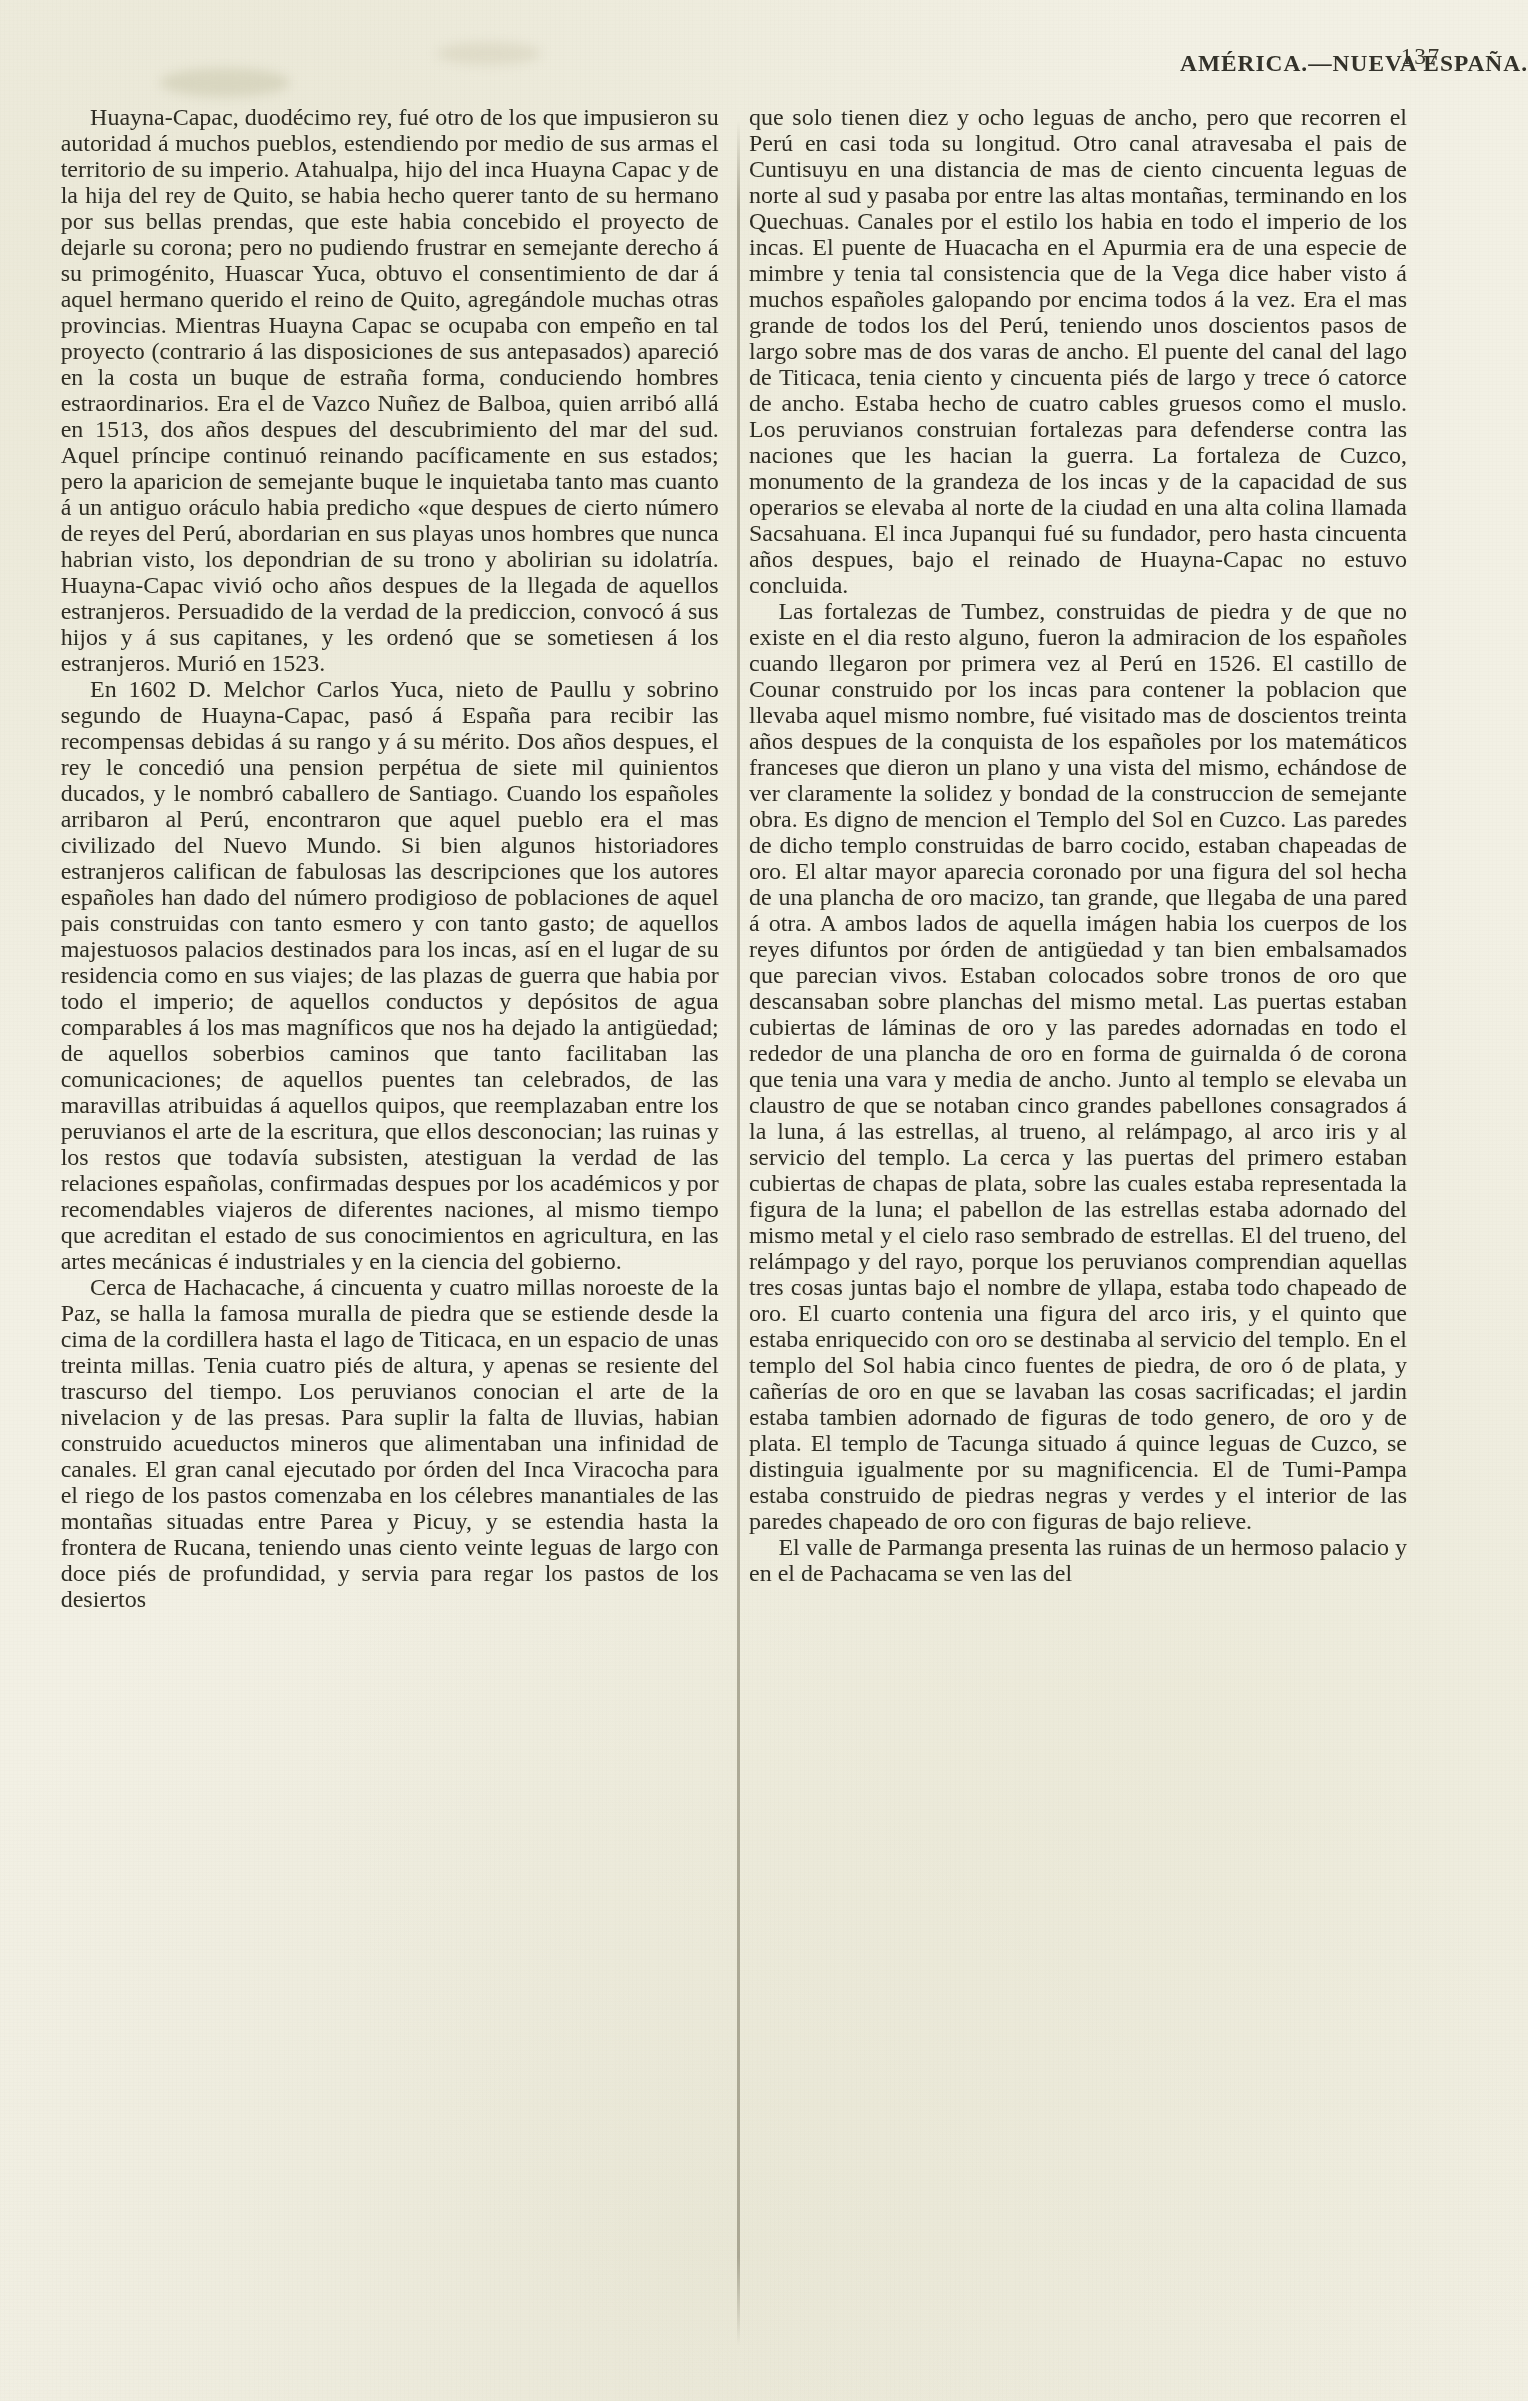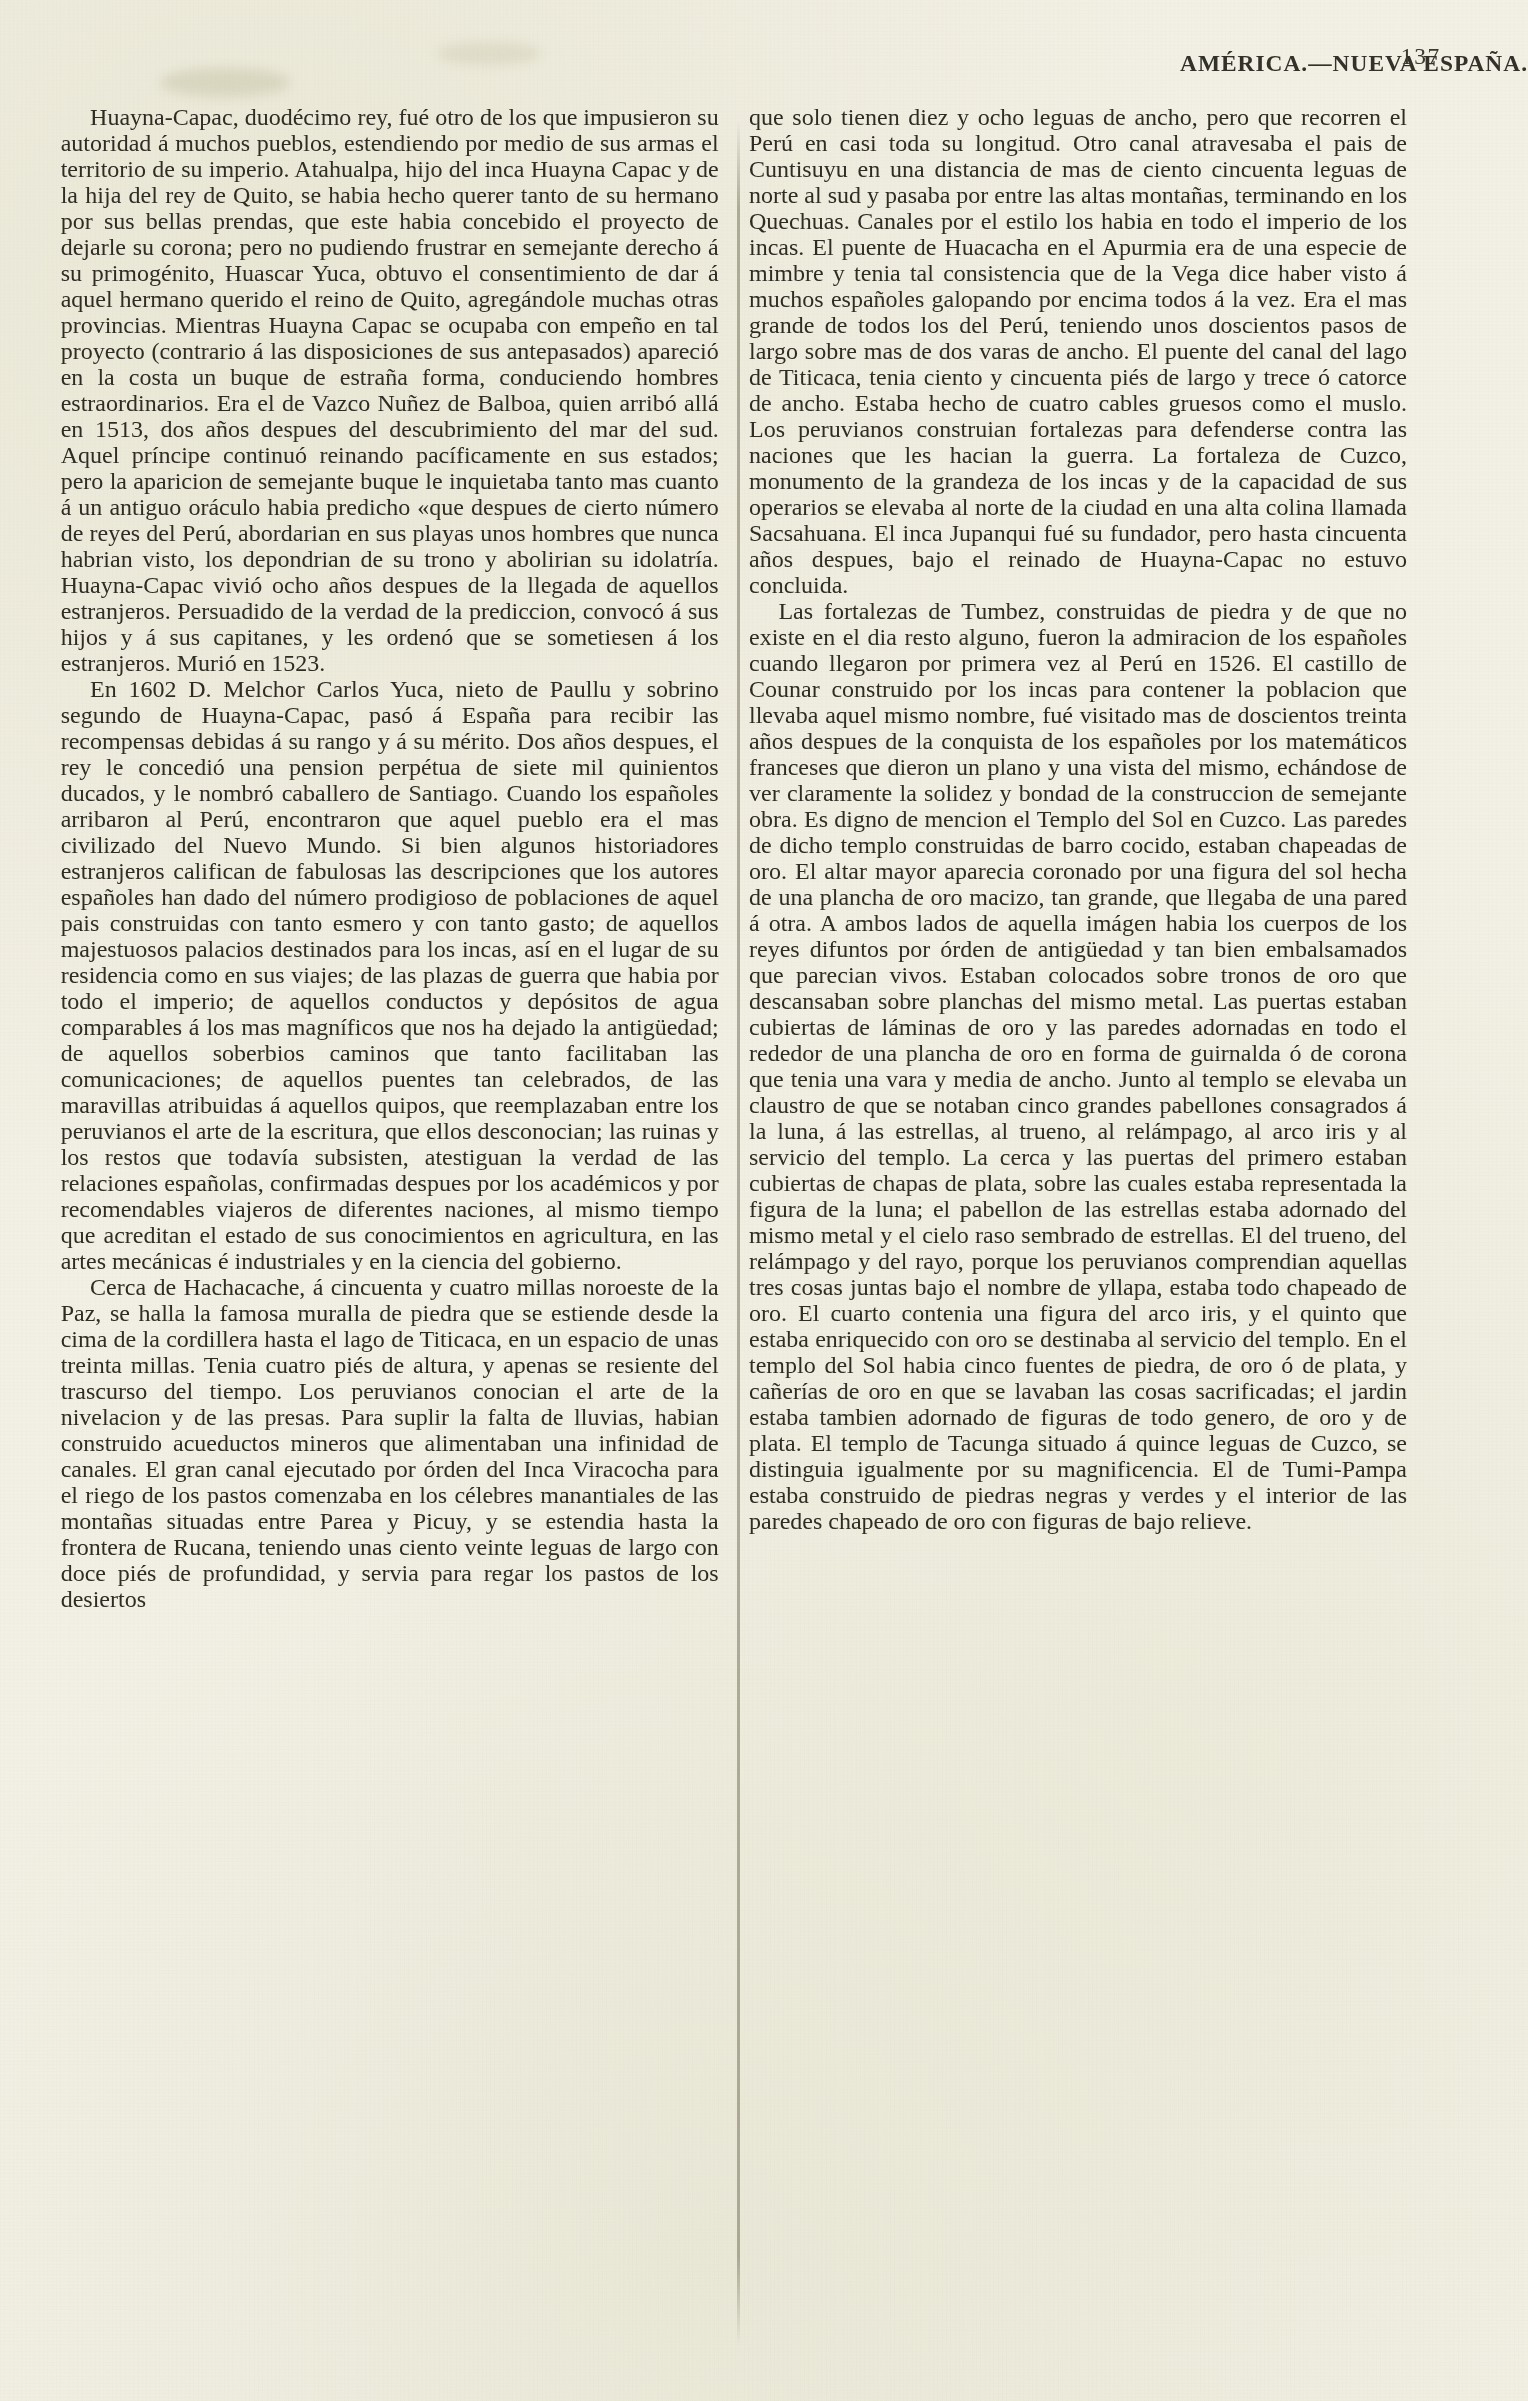--- a/index.html
+++ b/index.html
@@ -130,16 +130,17 @@
 
     <div class="col col-left">
       <p>Huayna-Capac, duodécimo rey, fué otro de los que impusieron su autoridad á muchos pueblos, estendiendo por medio de sus armas el territorio de su imperio. Atahualpa, hijo del inca Huayna Capac y de la hija del rey de Quito, se habia hecho querer tanto de su hermano por sus bellas prendas, que este habia concebido el proyecto de dejarle su corona; pero no pudiendo frustrar en semejante derecho á su primogénito, Huascar Yuca, obtuvo el consentimiento de dar á aquel hermano querido el reino de Quito, agregándole muchas otras provincias. Mientras Huayna Capac se ocupaba con empeño en tal proyecto (contrario á las disposiciones de sus antepasados) apareció en la costa un buque de estraña forma, conduciendo hombres estraordinarios. Era el de Vazco Nuñez de Balboa, quien arribó allá en 1513, dos años despues del descubrimiento del mar del sud. Aquel príncipe continuó reinando pacíficamente en sus estados; pero la aparicion de semejante buque le inquietaba tanto mas cuanto á un antiguo oráculo habia predicho «que despues de cierto número de reyes del Perú, abordarian en sus playas unos hombres que nunca habrian visto, los depondrian de su trono y abolirian su idolatría. Huayna-Capac vivió ocho años despues de la llegada de aquellos estranjeros. Persuadido de la verdad de la prediccion, convocó á sus hijos y á sus capitanes, y les ordenó que se sometiesen á los estranjeros. Murió en 1523.</p>
       <p>En 1602 D. Melchor Carlos Yuca, nieto de Paullu y sobrino segundo de Huayna-Capac, pasó á España para recibir las recompensas debidas á su rango y á su mérito. Dos años despues, el rey le concedió una pension perpétua de siete mil quinientos ducados, y le nombró caballero de Santiago. Cuando los españoles arribaron al Perú, encontraron que aquel pueblo era el mas civilizado del Nuevo Mundo. Si bien algunos historiadores estranjeros califican de fabulosas las descripciones que los autores españoles han dado del número prodigioso de poblaciones de aquel pais construidas con tanto esmero y con tanto gasto; de aquellos majestuosos palacios destinados para los incas, así en el lugar de su residencia como en sus viajes; de las plazas de guerra que habia por todo el imperio; de aquellos conductos y depósitos de agua comparables á los mas magníficos que nos ha dejado la antigüedad; de aquellos soberbios caminos que tanto facilitaban las comunicaciones; de aquellos puentes tan celebrados, de las maravillas atribuidas á aquellos quipos, que reemplazaban entre los peruvianos el arte de la escritura, que ellos desconocian; las ruinas y los restos que todavía subsisten, atestiguan la verdad de las relaciones españolas, confirmadas despues por los académicos y por recomendables viajeros de diferentes naciones, al mismo tiempo que acreditan el estado de sus conocimientos en agricultura, en las artes mecánicas é industriales y en la ciencia del gobierno.</p>
       <p>Cerca de Hachacache, á cincuenta y cuatro millas noroeste de la Paz, se halla la famosa muralla de piedra que se estiende desde la cima de la cordillera hasta el lago de Titicaca, en un espacio de unas treinta millas. Tenia cuatro piés de altura, y apenas se resiente del trascurso del tiempo. Los peruvianos conocian el arte de la nivelacion y de las presas. Para suplir la falta de lluvias, habian construido acueductos mineros que alimentaban una infinidad de canales. El gran canal ejecutado por órden del Inca Viracocha para el riego de los pastos comenzaba en los célebres manantiales de las montañas situadas entre Parea y Picuy, y se estendia hasta la frontera de Rucana, teniendo unas ciento veinte leguas de largo con doce piés de profundidad, y servia para regar los pastos de los desiertos</p>
     </div>
 
     <div class="col col-right">
       <p class="noindent">que solo tienen diez y ocho leguas de ancho, pero que recorren el Perú en casi toda su longitud. Otro canal atravesaba el pais de Cuntisuyu en una distancia de mas de ciento cincuenta leguas de norte al sud y pasaba por entre las altas montañas, terminando en los Quechuas. Canales por el estilo los habia en todo el imperio de los incas. El puente de Huacacha en el Apurmia era de una especie de mimbre y tenia tal consistencia que de la Vega dice haber visto á muchos españoles galopando por encima todos á la vez. Era el mas grande de todos los del Perú, teniendo unos doscientos pasos de largo sobre mas de dos varas de ancho. El puente del canal del lago de Titicaca, tenia ciento y cincuenta piés de largo y trece ó catorce de ancho. Estaba hecho de cuatro cables gruesos como el muslo. Los peruvianos construian fortalezas para defenderse contra las naciones que les hacian la guerra. La fortaleza de Cuzco, monumento de la grandeza de los incas y de la capacidad de sus operarios se elevaba al norte de la ciudad en una alta colina llamada Sacsahuana. El inca Jupanqui fué su fundador, pero hasta cincuenta años despues, bajo el reinado de Huayna-Capac no estuvo concluida.</p>
       <p>Las fortalezas de Tumbez, construidas de piedra y de que no existe en el dia resto alguno, fueron la admiracion de los españoles cuando llegaron por primera vez al Perú en 1526. El castillo de Counar construido por los incas para contener la poblacion que llevaba aquel mismo nombre, fué visitado mas de doscientos treinta años despues de la conquista de los españoles por los matemáticos franceses que dieron un plano y una vista del mismo, echándose de ver claramente la solidez y bondad de la construccion de semejante obra. Es digno de mencion el Templo del Sol en Cuzco. Las paredes de dicho templo construidas de barro cocido, estaban chapeadas de oro. El altar mayor aparecia coronado por una figura del sol hecha de una plancha de oro macizo, tan grande, que llegaba de una pared á otra. A ambos lados de aquella imágen habia los cuerpos de los reyes difuntos por órden de antigüedad y tan bien embalsamados que parecian vivos. Estaban colocados sobre tronos de oro que descansaban sobre planchas del mismo metal. Las puertas estaban cubiertas de láminas de oro y las paredes adornadas en todo el rededor de una plancha de oro en forma de guirnalda ó de corona que tenia una vara y media de ancho. Junto al templo se elevaba un claustro de que se notaban cinco grandes pabellones consagrados á la luna, á las estrellas, al trueno, al relámpago, al arco iris y al servicio del templo. La cerca y las puertas del primero estaban cubiertas de chapas de plata, sobre las cuales estaba representada la figura de la luna; el pabellon de las estrellas estaba adornado del mismo metal y el cielo raso sembrado de estrellas. El del trueno, del relámpago y del rayo, porque los peruvianos comprendian aquellas tres cosas juntas bajo el nombre de yllapa, estaba todo chapeado de oro. El cuarto contenia una figura del arco iris, y el quinto que estaba enriquecido con oro se destinaba al servicio del templo. En el templo del Sol habia cinco fuentes de piedra, de oro ó de plata, y cañerías de oro en que se lavaban las cosas sacrificadas; el jardin estaba tambien adornado de figuras de todo genero, de oro y de plata. El templo de Tacunga situado á quince leguas de Cuzco, se distinguia igualmente por su magnificencia. El de Tumi-Pampa estaba construido de piedras negras y verdes y el interior de las paredes chapeado de oro con figuras de bajo relieve.</p>
+      <p>El valle de Parmanga presenta las ruinas de un hermoso palacio y en el de Pachacama se ven las del</p>
     </div>
   </div>
 </div>
 
 
 </body></html>

